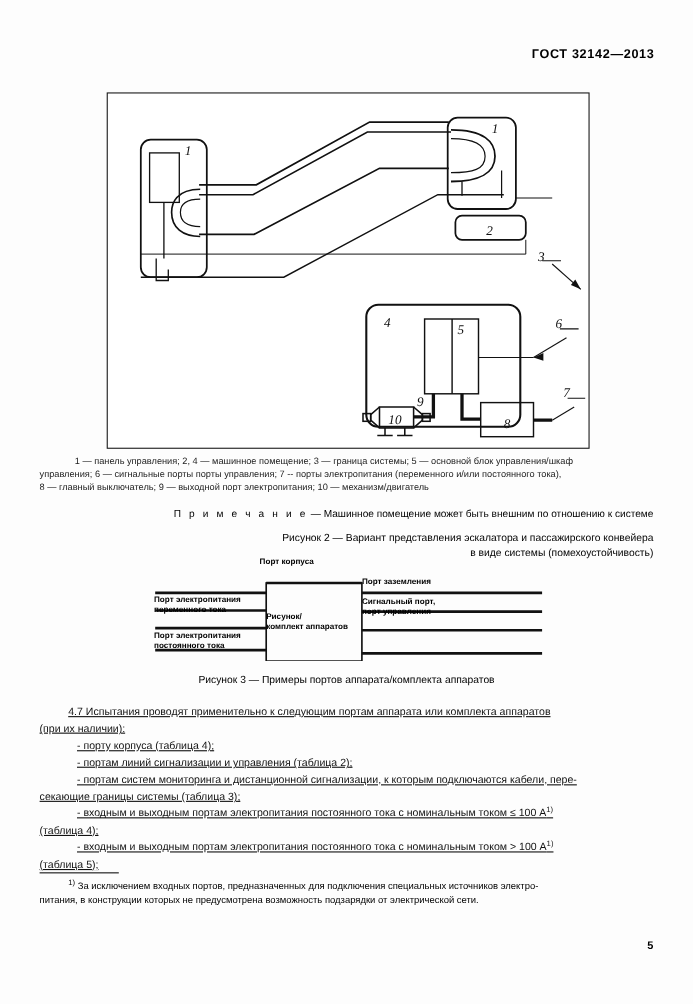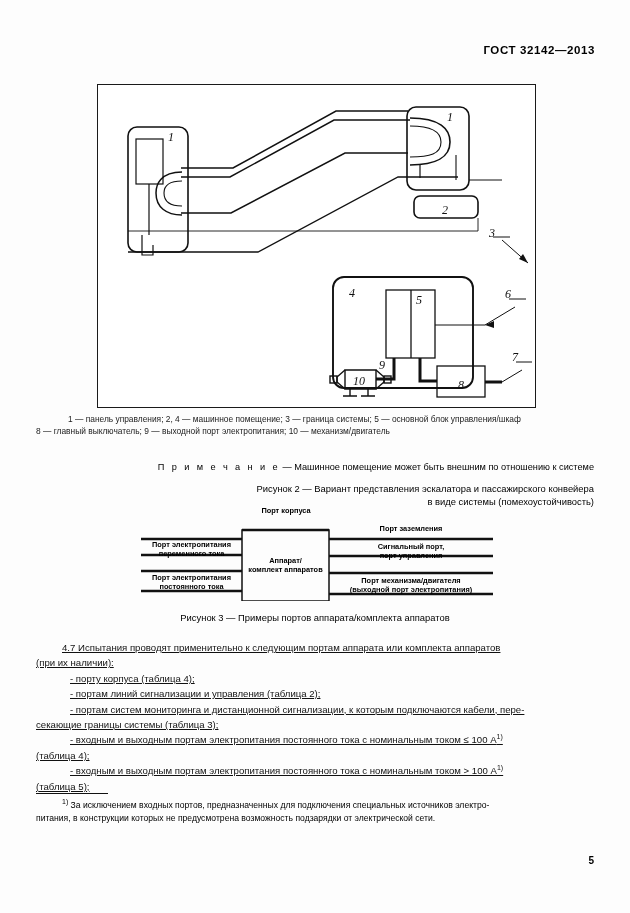--- a/index.html
+++ b/index.html
@@ -89,21 +89,20 @@
   
   .fig3 {
     position: absolute;
     left: 141px;
     top: 516px;
     width: 352px;
     height: 85px;
   }
   .fig3 .cell {
     position: absolute;
-    text-align: center;
     font-size: 7.4px;
     font-weight: bold;
     line-height: 9px;
     color: #000;
   }
   .fig3-svg { position: absolute; left: 0; top: 0; }
 
   .fig3-caption {
     position: absolute;
     left: 36px;
@@ -268,20 +267,21 @@
         <text x="414" y="276">7</text>
         <text x="360" y="304">8</text>
         <text x="281" y="284">9</text>
         <text x="255" y="300">10</text>
       </g>
     </svg>
   </div>
 
   <div class="fig2-legend">
     <span class="ln ln1">1 — панель управления; 2, 4 — машинное помещение; 3 — граница системы;  5 — основной блок управления/шкаф</span>
+    <span class="ln">управления; 6 — сигнальные порты  порты управления; 7 -- порты электропитания (переменного и/или постоянного тока),</span>
     <span class="ln">8 — главный  выключатель; 9 — выходной порт  электропитания;  10 — механизм/двигатель</span>
   </div>
 
   <div class="fig2-note">
     <span class="sp">П р и м е ч а н и е</span>
     <span>— Машинное помещение может быть внешним по отношению к системе</span>
   </div>
 
   <div class="fig2-caption">
     <div>Рисунок  2 — Вариант представления  эскалатора и пассажирского конвейера</div>
@@ -314,35 +314,31 @@
       <div>Порт электропитания</div>
       <div>переменного тока</div>
     </div>
 
     <div class="cell" style="left:-1px; top:57px; width:103px;">
       <div>Порт электропитания</div>
       <div>постоянного тока</div>
     </div>
 
     <div class="cell" style="left:101px; top:40px; width:87px;">
-      <div>Аппарат/</div>
+      <div>Рисунок/</div>
       <div>комплект аппаратов</div>
     </div>
 
     <div class="cell" style="left:188px; top:8px; width:164px;">Порт заземления</div>
 
     <div class="cell" style="left:188px; top:26px; width:164px;">
       <div>Сигнальный порт,</div>
       <div>порт управления</div>
     </div>
 
-    <div class="cell" style="left:188px; top:60px; width:164px;">
-      <div>Порт механизма/двигателя</div>
-      <div>(выходной порт электропитания)</div>
-    </div>
   </div>
 
   <div class="fig3-caption">Рисунок 3 — Примеры портов  аппарата/комплекта аппаратов</div>
 
   <div class="body-text">
     <p class="ind">4.7  Испытания проводят применительно к следующим портам  аппарата  или комплекта аппаратов</p>
     <p>(при их наличии):</p>
     <p class="dash">- порту корпуса (таблица 4);</p>
     <p class="dash">- портам  линий сигнализации и управления (таблица 2);</p>
     <p class="dash">- портам  систем мониторинга и дистанционной сигнализации, к которым подключаются кабели, пере-</p>

